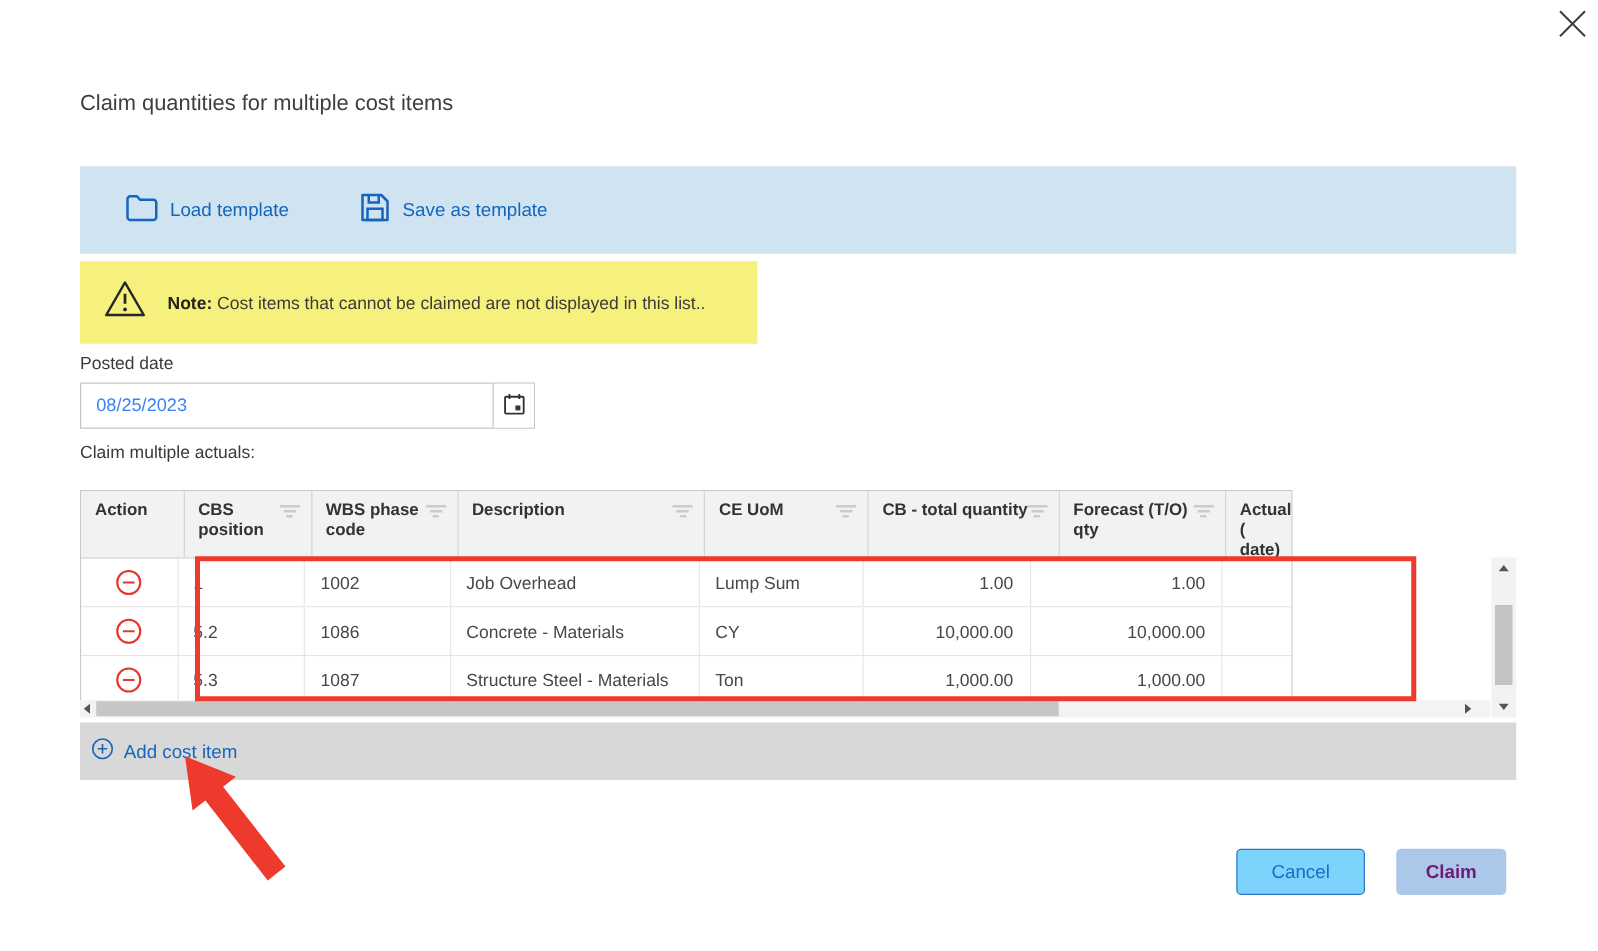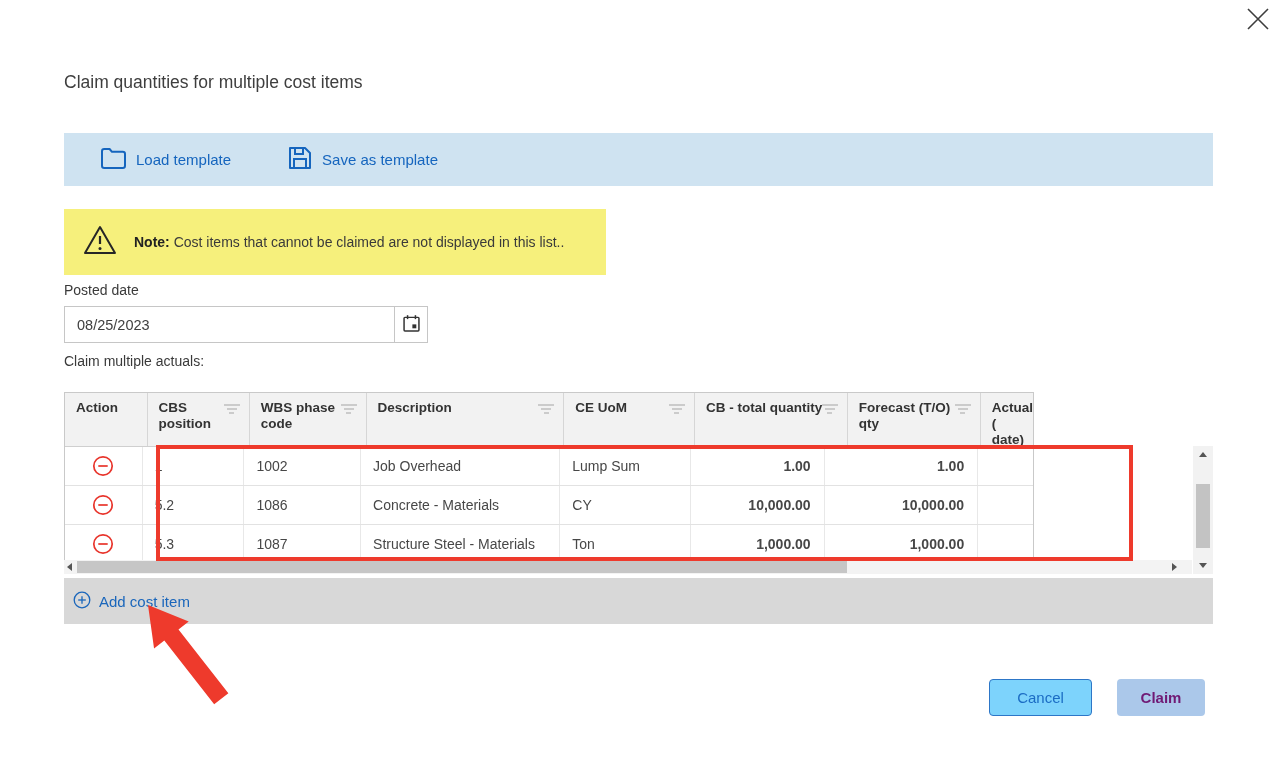--- a/index.html
+++ b/index.html
@@ -7,55 +7,55 @@
           font-family:"Liberation Sans",sans-serif;overflow:hidden;}
 
   
   .close-btn{position:absolute;left:1242px;top:4px;width:32px;height:32px;cursor:pointer;
              display:flex;align-items:center;justify-content:center;background:none;border:none;padding:0;}
 
   
   .dlg-title{position:absolute;left:64px;top:72px;font-size:17.5px;color:#3e3e3e;}
 
   
-  .toolbar{position:absolute;left:64px;top:133px;width:1149px;height:53px;background:#cfe3f1;
+  .toolbar{position:absolute;left:64px;top:133px;width:1149px;height:70px;background:#cfe3f1;
            display:flex;align-items:center;padding-left:36px;gap:56px;box-sizing:border-box;}
   .tb-item{display:flex;align-items:center;gap:9px;background:none;border:none;padding:0;cursor:pointer;
            color:#1565be;font-size:15px;font-family:"Liberation Sans",sans-serif;}
 
   
   .note{position:absolute;left:64px;top:209px;width:542px;height:66px;background:#f6f07c;
         display:flex;align-items:center;gap:16px;padding-left:18px;box-sizing:border-box;}
   .note-text{font-size:14px;color:#3a3a3a;}
   .note-text b{color:#222;}
 
   
   .field-label{position:absolute;left:64px;top:282px;font-size:14px;color:#3a3a3a;}
   .date-field{position:absolute;left:64px;top:306px;width:364px;height:37px;border:1px solid #c6c6c6;
               display:flex;box-sizing:border-box;background:#fff;}
-  .date-field input{flex:1;border:none;outline:none;padding:0 0 0 12px;font-size:14.5px;color:#404040;
+  .date-field input{flex:1;border:none;outline:none;padding:0 0 0 12px;font-size:14.5px;color:#3b82f6;
                     font-family:"Liberation Sans",sans-serif;background:transparent;}
   .cal-btn{width:33px;border:none;border-left:1px solid #c6c6c6;background:#fff;display:flex;
            align-items:center;justify-content:center;cursor:pointer;padding:0;}
 
   
   .grid-caption{position:absolute;left:64px;top:353px;font-size:14px;color:#3a3a3a;}
   .grid-wrap{position:absolute;left:64px;top:392px;width:1149px;height:184px;}
   .grid{position:absolute;left:0;top:0;width:970px;box-sizing:border-box;
         border:1px solid #c9c9c9;background:#fff;}
   .hrow{display:flex;height:53px;background:#f2f2f2;border-bottom:1px solid #cfcfcf;}
   .hcell{box-sizing:border-box;border-right:1px solid #d6d6d6;padding:7px 24px 0 11px;
          font-size:13.5px;font-weight:bold;color:#333;line-height:16px;position:relative;overflow:hidden;}
   .hcell:last-child{border-right:none;padding-right:2px;}
   .row{display:flex;height:38px;border-bottom:1px solid #e2e2e2;background:#fff;}
   .row:last-child{border-bottom:none;}
   .cell{box-sizing:border-box;border-right:1px solid #e8e8e8;display:flex;align-items:center;
         padding:0 12px;font-size:14px;color:#474747;overflow:hidden;white-space:nowrap;}
   .cell:last-child{border-right:none;}
-  .cell.num{justify-content:flex-end;padding-right:13px;font-weight:bold;}
+  .cell.num{justify-content:flex-end;padding-right:13px;}
   .cell.action{justify-content:center;padding:0;}
   .w0{width:93px}.w1{width:117px}.w2{width:135px}.w3{width:234px}
   .w4{width:152px}.w5{width:155px}.w6{width:179px}.w7{width:61px}
   .filter{position:absolute;top:11px;right:9px;width:16px;cursor:pointer;}
   .filter i{display:block;height:2px;background:#cbcbcb;margin:0 auto 2px;}
   .filter i:nth-child(1){width:16px}.filter i:nth-child(2){width:10px}.filter i:nth-child(3){width:5px}
   .minus-btn{background:none;border:none;padding:0;cursor:pointer;display:flex;}
 
   
   .hscroll{position:absolute;left:0;top:168px;width:1128px;height:14px;background:#f3f3f3;}

